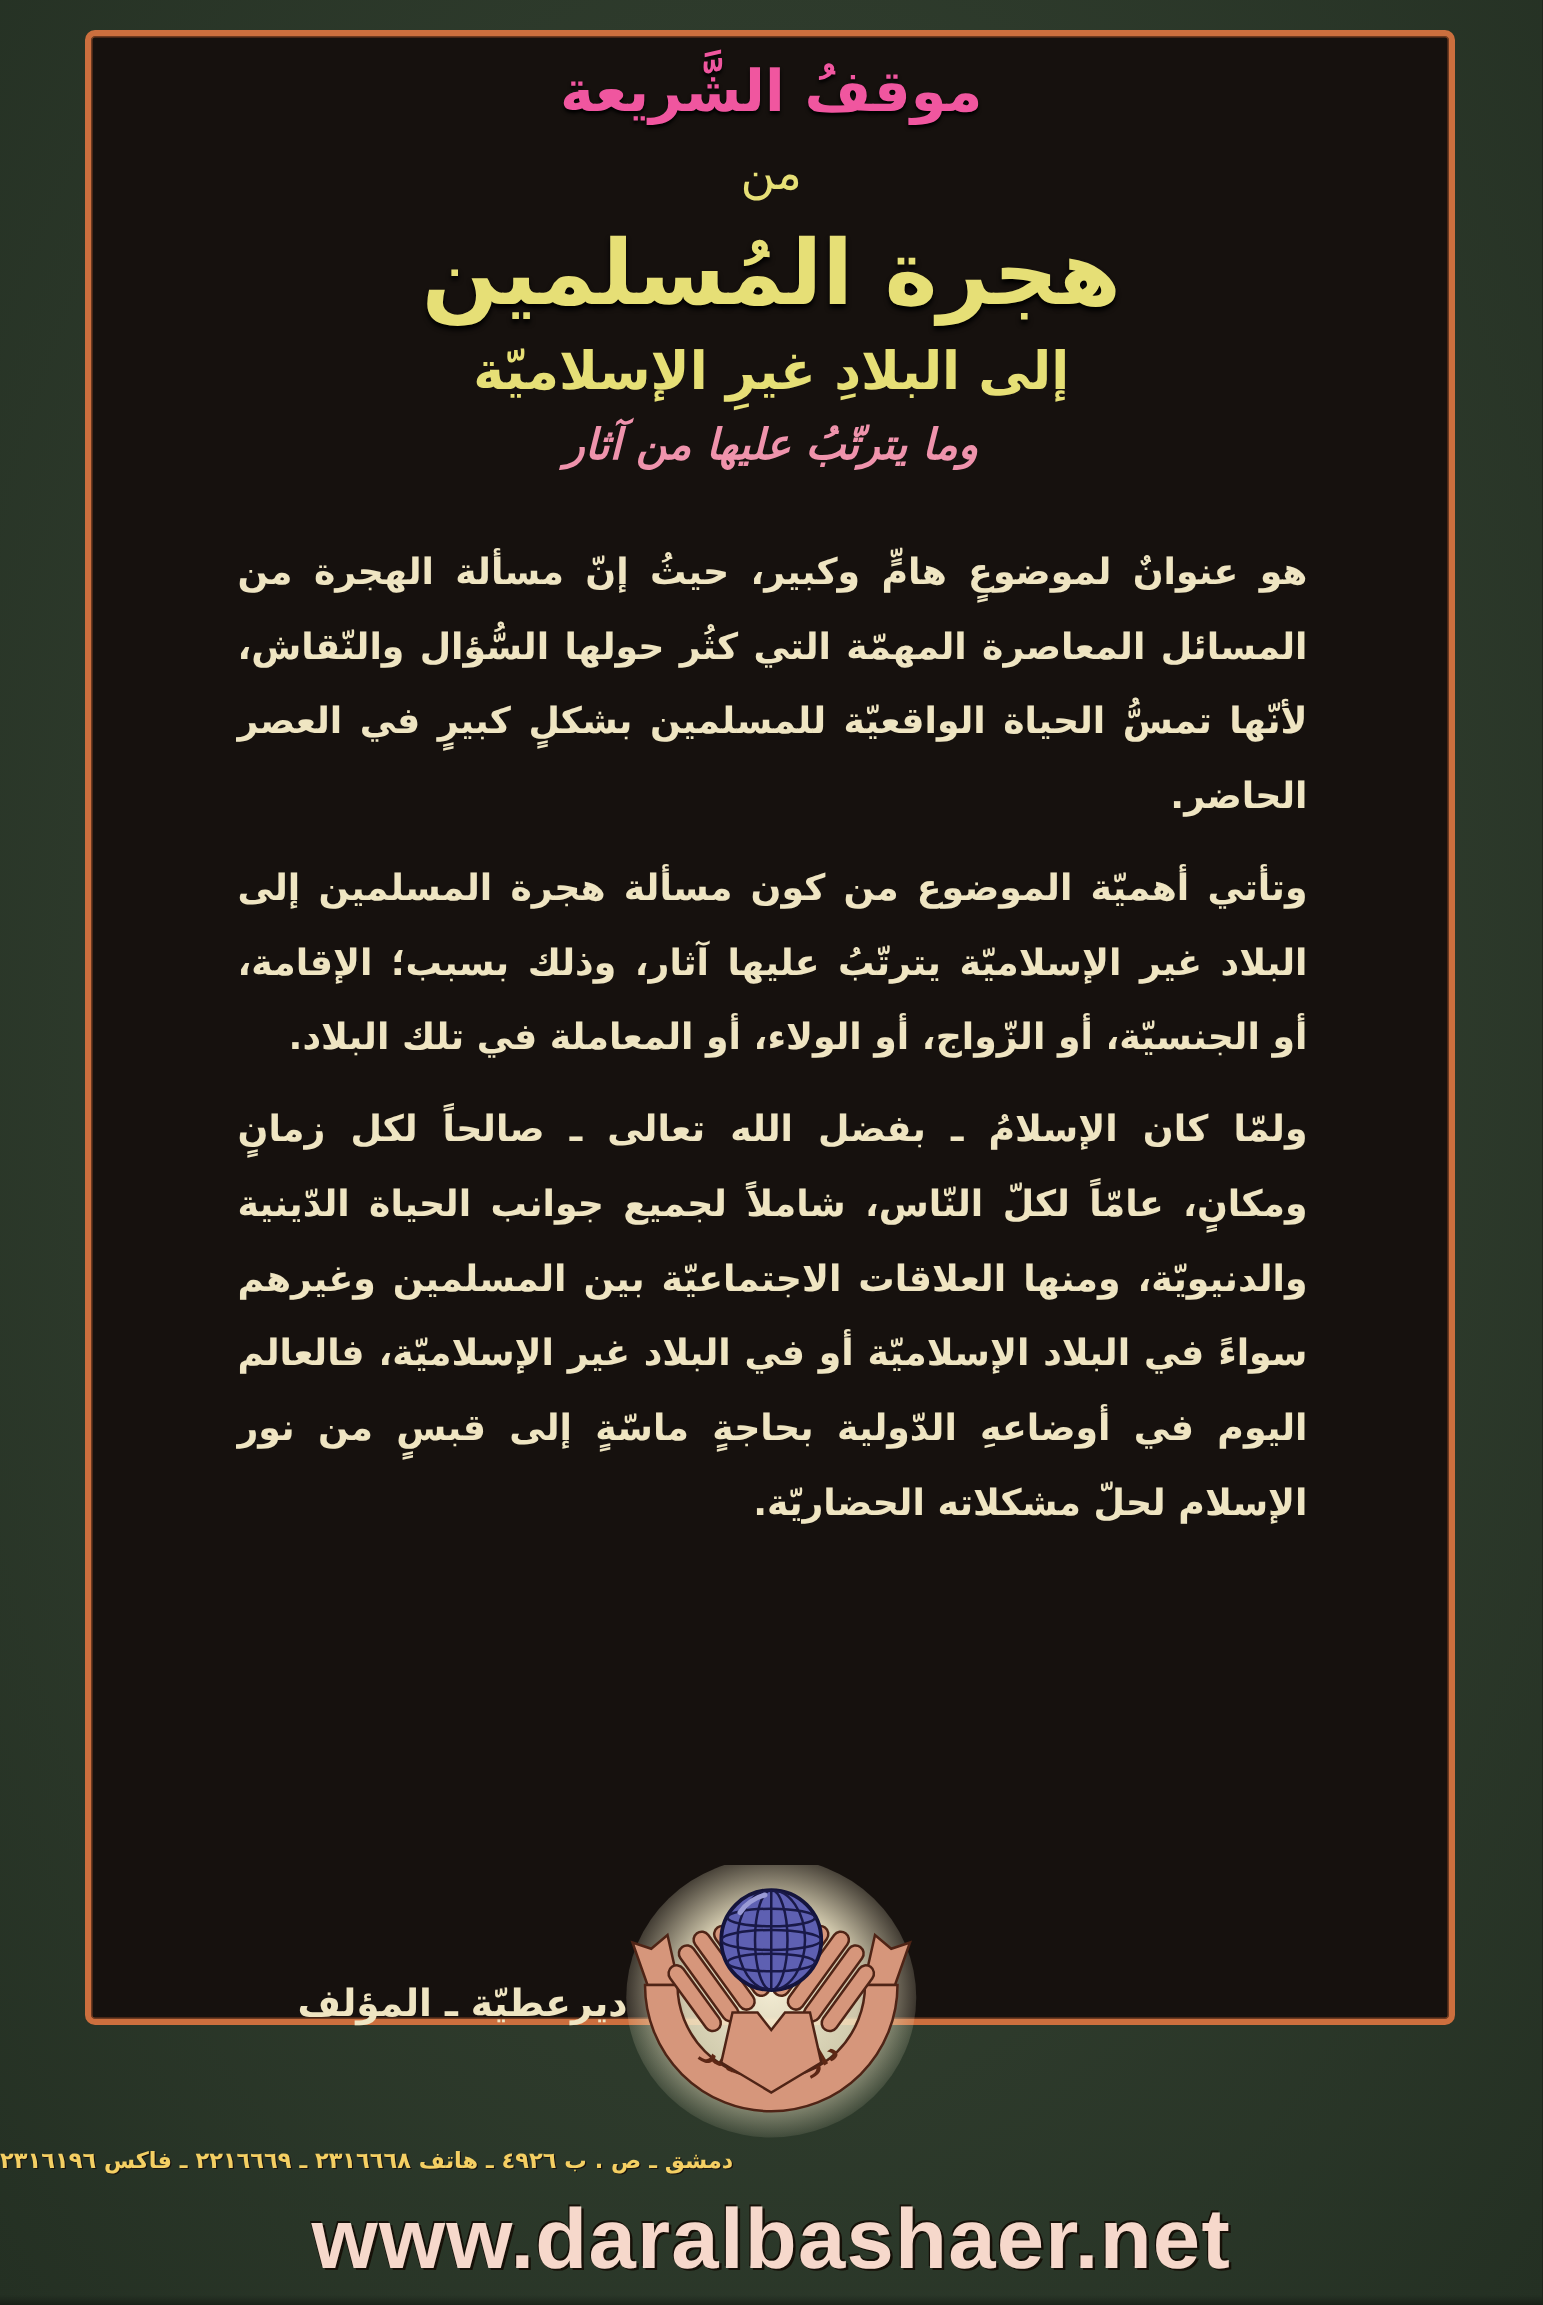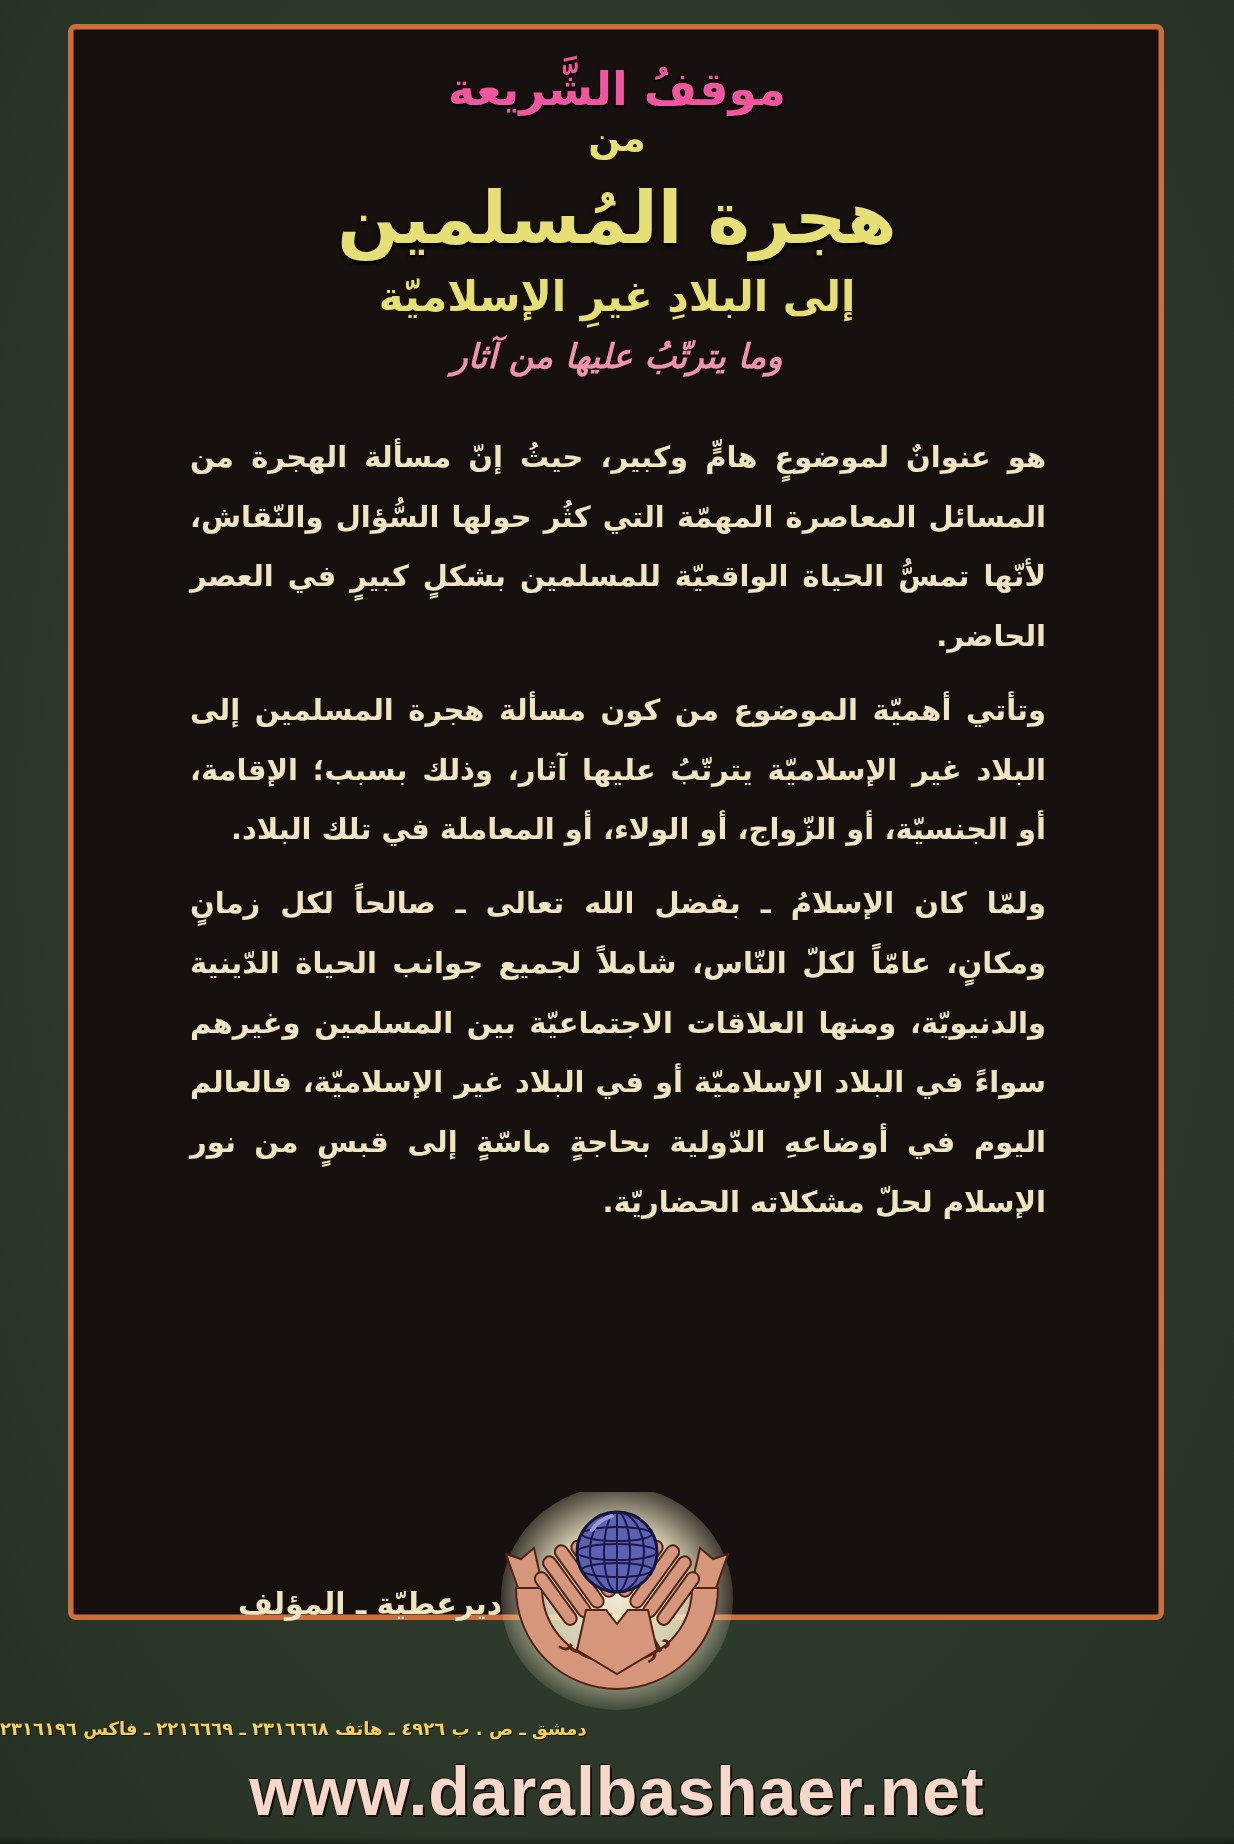--- a/index.html
+++ b/index.html
@@ -13,22 +13,22 @@
   }
   .panel{
     position:absolute;left:68px;top:24px;
     width:1086px;height:1586px;
     background:#16110e;
     border:5px solid #cc6f3e;
     border-radius:8px;
     box-shadow:0 0 0 1px #7a3f20 inset;
   }
   .title-line{position:absolute;left:0;width:100%;text-align:center;direction:rtl;}
-  .t1{top:46px;font-size:46px;font-weight:bold;color:#f0569f;text-shadow:0 2px 3px #000;margin-top:16px;}
-  .t2{top:116px;font-size:38px;font-weight:bold;color:#e6df76;}
+  .t1{top:46px;font-size:46px;font-weight:bold;color:#f0569f;text-shadow:0 2px 3px #000;}
+  .t2{top:116px;font-size:38px;font-weight:normal;color:#e6df76;}
   .t3{top:176px;font-size:72px;font-weight:bold;color:#e6df76;text-shadow:0 3px 4px #000;}
   .t4{top:272px;font-size:42px;font-weight:bold;color:#e6df76;}
   .t5{top:336px;font-size:34px;font-weight:bold;color:#ef93ac;font-style:italic;}
   .body-text{
     position:absolute;left:188px;top:428px;width:858px;
     direction:rtl;text-align:justify;
     color:#efe5c2;font-size:29px;font-weight:bold;line-height:2.06;
   }
   .body-text p{margin:0 0 14px 2px;}
   .signature{

